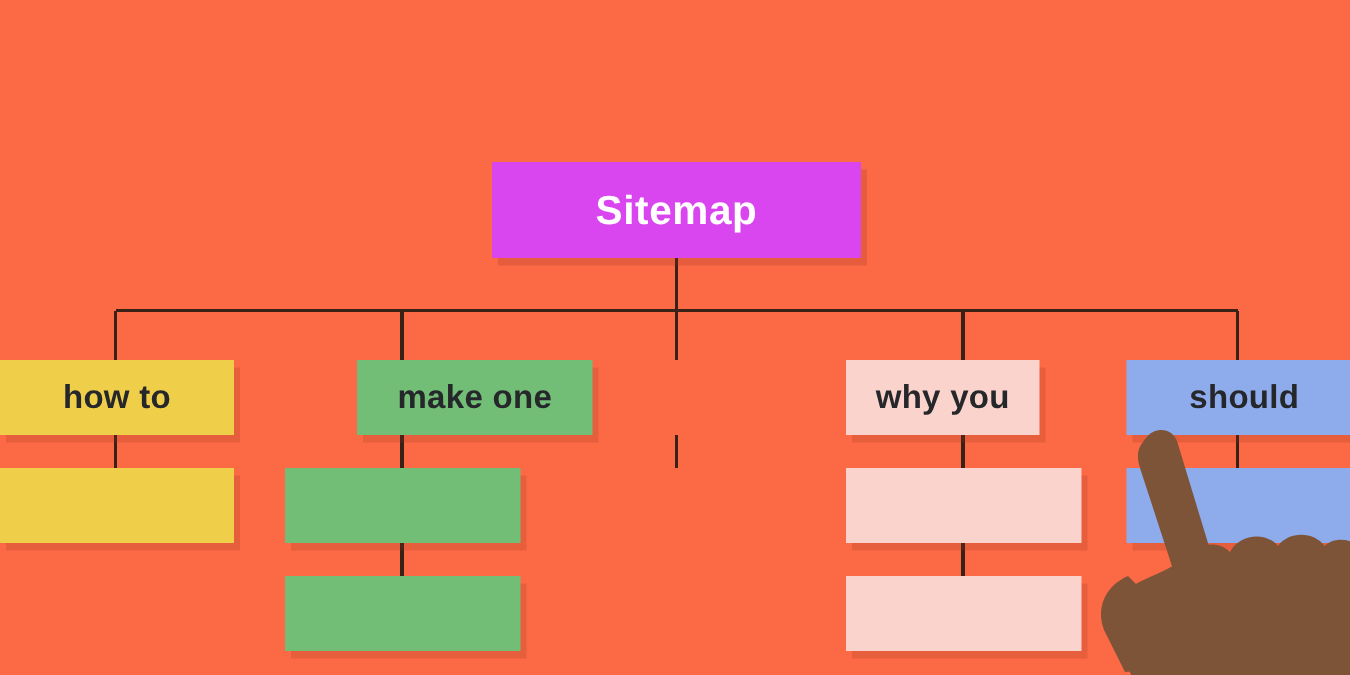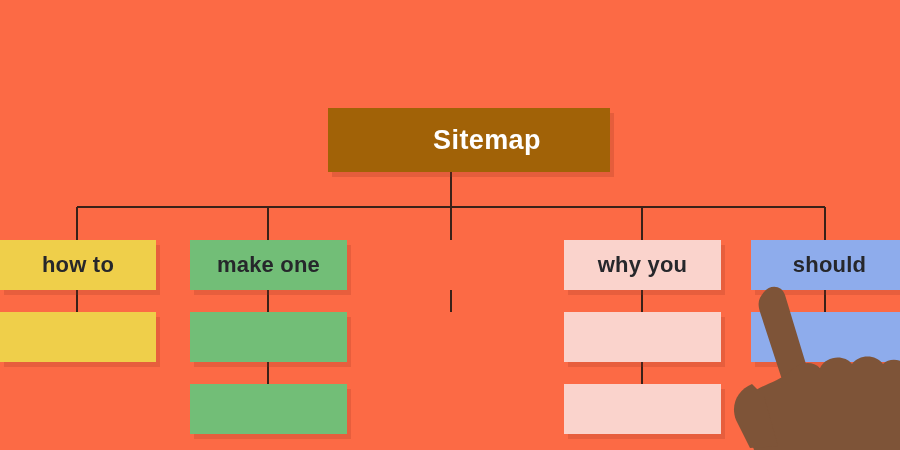--- a/index.html
+++ b/index.html
@@ -29,26 +29,25 @@
     height: 450px;
   }
 
   
   .root-node {
     position: absolute;
     left: 328px;
     top: 108px;
     width: 246px;
     height: 64px;
-    background: #a16207;
+    background: #d946ef;
     box-shadow: 4px 5px 0 rgba(150, 50, 30, 0.22);
     display: flex;
     align-items: center;
     justify-content: center;
-    padding-left: 36px;
   }
   .root-label {
     color: #FFFFFF;
     font-size: 27px;
     font-weight: bold;
     letter-spacing: 0.4px;
   }
 
   
   .column {
@@ -123,30 +122,30 @@
   </div>
 
   <div class="column col-yellow" style="left:0px; top:240px; width:156px;">
     <div class="node" style="width:156px;height:50px;">
       <span class="node-label">how to</span>
     </div>
     <div class="node" style="width:156px;height:50px;margin-top:22px;"></div>
   </div>
 
   <div class="column col-green" style="left:190px; top:240px; width:157px;">
-    <div class="node" style="width:157px;height:50px;">
+    <div class="node" style="width:157px;height:50px;margin-left:48px;">
       <span class="node-label">make one</span>
     </div>
     <div class="node" style="width:157px;height:50px;margin-top:22px;"></div>
     <div class="node" style="width:157px;height:50px;margin-top:22px;"></div>
   </div>
 
 
   <div class="column col-pink" style="left:564px; top:240px; width:157px;">
-    <div class="node" style="width:157px;height:50px;">
+    <div class="node" style="width:129px;height:50px;">
       <span class="node-label">why you</span>
     </div>
     <div class="node" style="width:157px;height:50px;margin-top:22px;"></div>
     <div class="node" style="width:157px;height:50px;margin-top:22px;"></div>
   </div>
 
   <div class="column col-blue" style="left:751px; top:240px; width:157px;">
     <div class="node" style="width:157px;height:50px;">
       <span class="node-label">should</span>
     </div>

